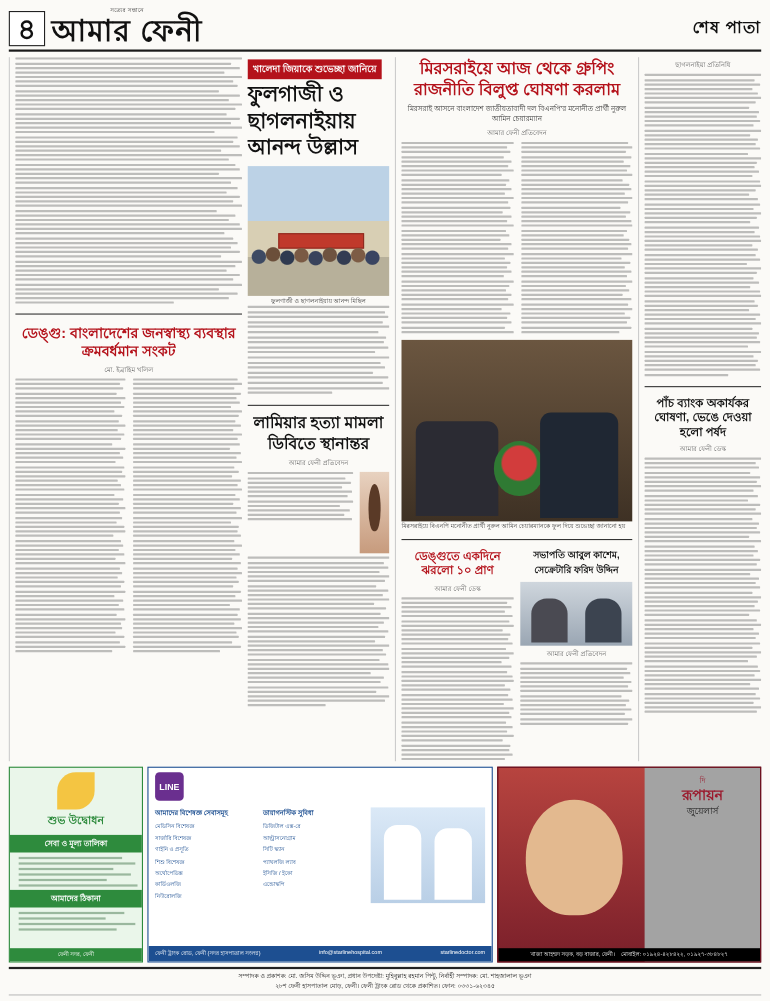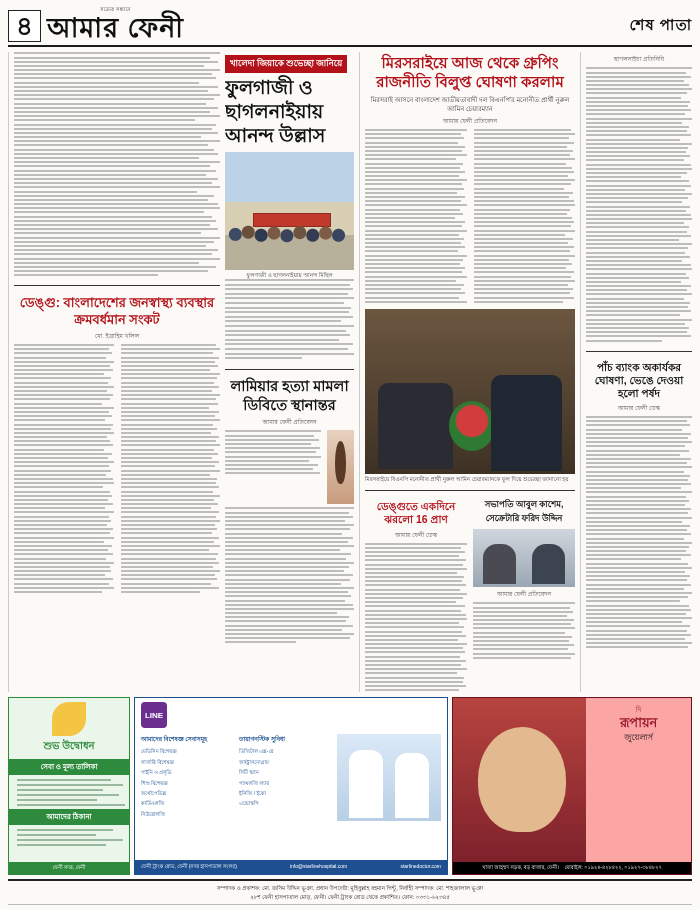--- a/index.html
+++ b/index.html
@@ -160,21 +160,21 @@
   .hosp-body { display:grid; grid-template-columns: 1fr 1fr 104px; gap:5px; padding: 2px 6px; }
   .hosp-list span { display:block; font-size:5px; color:#1d4f91; margin-bottom:2.4px; }
   .docs { background: linear-gradient(#dbe9f7, #b9cfe6); position:relative; }
   .docs::before{content:"";position:absolute;left:12%;top:18%;width:32%;height:78%;background:#fff;border-radius:12px 12px 0 0;}
   .docs::after{content:"";position:absolute;right:12%;top:22%;width:32%;height:74%;background:#fff;border-radius:12px 12px 0 0;}
   .hosp-foot { background:#1d4f91; color:#fff; font-size:5px; padding:3px 6px; position:absolute; bottom:0; left:0; right:0; display:flex; justify-content:space-between;}
   .ad-jewel { background: #6d1220; border-color:#6d1220; position: relative; }
   .jewel-model { position:absolute; left:0; top:0; width:58%; height:100%;
     background: linear-gradient(#b7443f, #7a1f2a); }
   .jewel-model::after{content:"";position:absolute;left:18%;top:16%;width:64%;height:60%;background:#e3b98f;border-radius:50% 50% 45% 45%;}
-  .jewel-right { position:absolute; right:0; top:0; width:44%; height:100%; background:#fca5a5; padding:6px 4px; }
+  .jewel-right { position:absolute; right:0; top:0; width:44%; height:100%; background:#a3a3a3; padding:6px 4px; }
   .jewel-brand { color:#9b1b2e; font-weight:bold; font-size:13px; text-align:center; line-height:1.1;}
   .jewel-sub { color:#111; font-size:8px; text-align:center;}
   .ad-caption { position:absolute; bottom:0; left:0; right:0; background:#000; color:#fff; font-size:5px; padding:2px 4px; text-align:center;}
 
   
   .footer {
     margin-top: 4px; border-top: 2px solid #222; padding-top: 3px;
     font-size: 5.5px; color: #222; text-align: center; line-height: 1.5;
   }
   .footer-row2 {
@@ -581,21 +581,21 @@
         <div class="photo ph-meet" style="margin-top:4px">
           <div class="flowers"></div>
         </div>
         <div class="caption">মিরসরাইয়ে বিএনপি মনোনীত প্রার্থী নুরুল আমিন চেয়ারম্যানকে ফুল দিয়ে শুভেচ্ছা জানানো হয়</div>
       </div>
 
       <div class="divider"></div>
 
       <div style="display:grid;grid-template-columns:1fr 1fr;gap:6px;">
         <div>
-          <h3 class="redhead sm">ডেঙ্গুতে একদিনে ঝরলো 16 প্রাণ</h3>
+          <h3 class="redhead sm">ডেঙ্গুতে একদিনে ঝরলো ১০ প্রাণ</h3>
           <div class="byline">আমার ফেনী ডেস্ক</div>
           <div class="bodytext dense">
             <span style="width:100%"></span>
               <span style="width:94%"></span>
               <span style="width:98%"></span>
             <span style="width:92%"></span>
               <span style="width:99%"></span>
               <span style="width:96%"></span>
             <span style="width:100%"></span>
               <span style="width:90%"></span>

